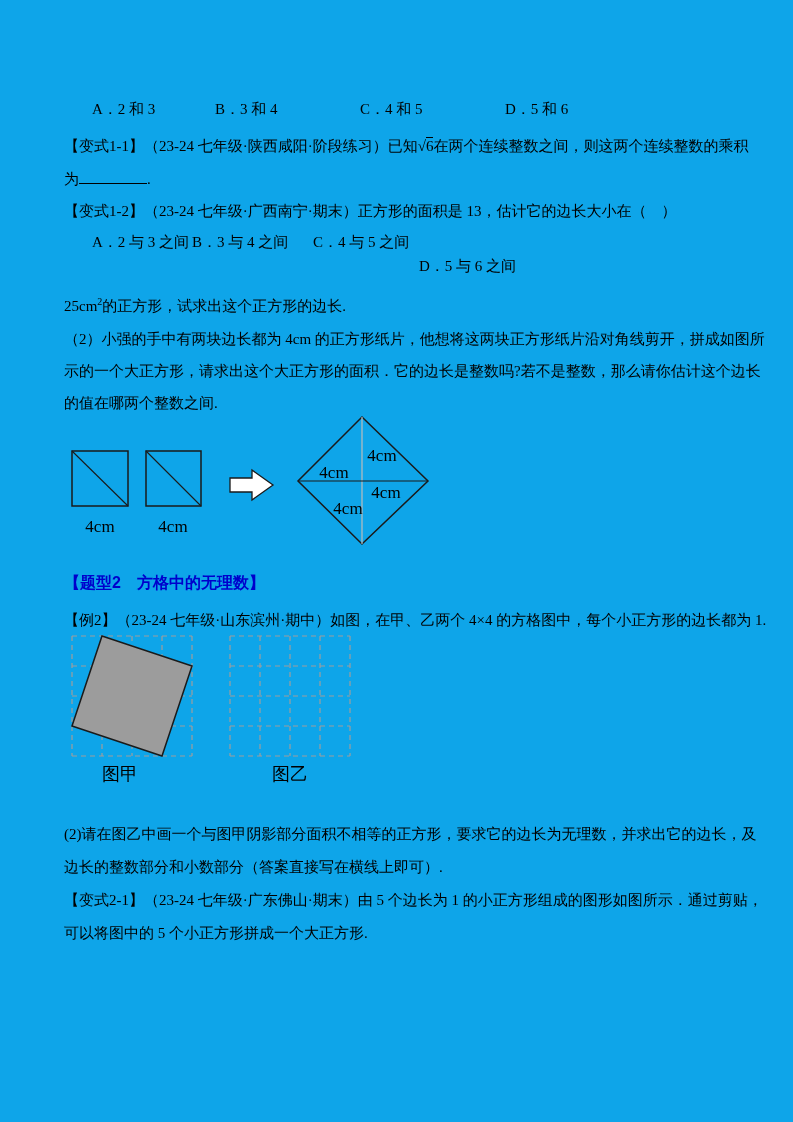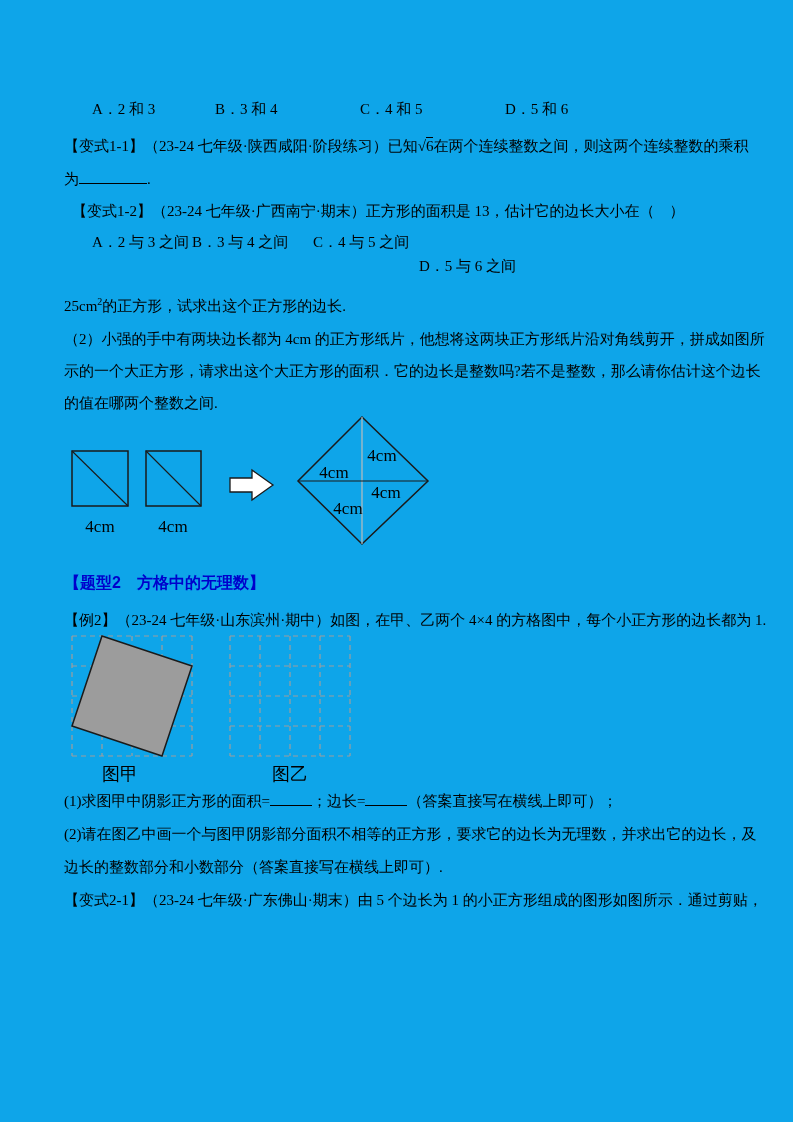--- a/index.html
+++ b/index.html
@@ -34,21 +34,21 @@
     <span class="opt" style="left:441px;">D．5 和 6</span>
   </div>
 
   <div class="ln" style="top:135px;text-align:right;">
     <span>【变式1-1】（23-24 七年级·陕西咸阳·阶段练习）已知</span><span class="sqrt"><span>√</span><span class="rcd">6</span></span><span>在两个连续整数之间，则这两个连续整数的乘积</span>
   </div>
   <div class="ln" style="top:168px;">
     <span>为</span><span class="blank w68"></span><span>.</span>
   </div>
 
-  <div class="ln" style="top:200px;margin-left:8px;">
+  <div class="ln" style="top:200px;">
     <span>【变式1-2】（23-24 七年级·广西南宁·期末）正方形的面积是 13，估计它的边长大小在（　）</span>
   </div>
   <div class="ln" style="top:231px;">
     <span class="opt" style="left:28px;">A．2 与 3 之间</span>
     <span class="opt" style="left:128px;">B．3 与 4 之间</span>
     <span class="opt" style="left:249px;">C．4 与 5 之间</span>
     <span class="opt" style="left:355px;margin-top:24px;">D．5 与 6 之间</span>
   </div>
 
   <div class="ln" style="top:295px;">
@@ -117,27 +117,27 @@
       <line x1="170" y1="4" x2="290" y2="4"></line>
       <line x1="170" y1="34" x2="290" y2="34"></line>
       <line x1="170" y1="64" x2="290" y2="64"></line>
       <line x1="170" y1="94" x2="290" y2="94"></line>
       <line x1="170" y1="124" x2="290" y2="124"></line>
     </g>
     <text x="60" y="148" font-size="18" text-anchor="middle">图甲</text>
     <text x="230" y="148" font-size="18" text-anchor="middle">图乙</text>
   </svg>
 
-  <div class="ln" style="top:790px;">
-    <span>(1)求图甲中阴影正方形的面积=</span><span class="blank w42"></span><span>；边长=</span><span class="blank w42"></span><span>（答案直接写在横线上即可）；</span>
-  </div>
   <div class="ln" style="top:823px;">
     <span>(2)请在图乙中画一个与图甲阴影部分面积不相等的正方形，要求它的边长为无理数，并求出它的边长，及</span>
   </div>
   <div class="ln" style="top:856px;">
     <span>边长的整数部分和小数部分（答案直接写在横线上即可）.</span>
   </div>
 
   <div class="ln" style="top:889px;">
     <span>【变式2-1】（23-24 七年级·广东佛山·期末）由 5 个边长为 1 的小正方形组成的图形如图所示．通过剪贴，</span>
   </div>
+  <div class="ln" style="top:922px;">
+    <span>可以将图中的 5 个小正方形拼成一个大正方形.</span>
+  </div>
 
 </div>
 
 </body></html>

